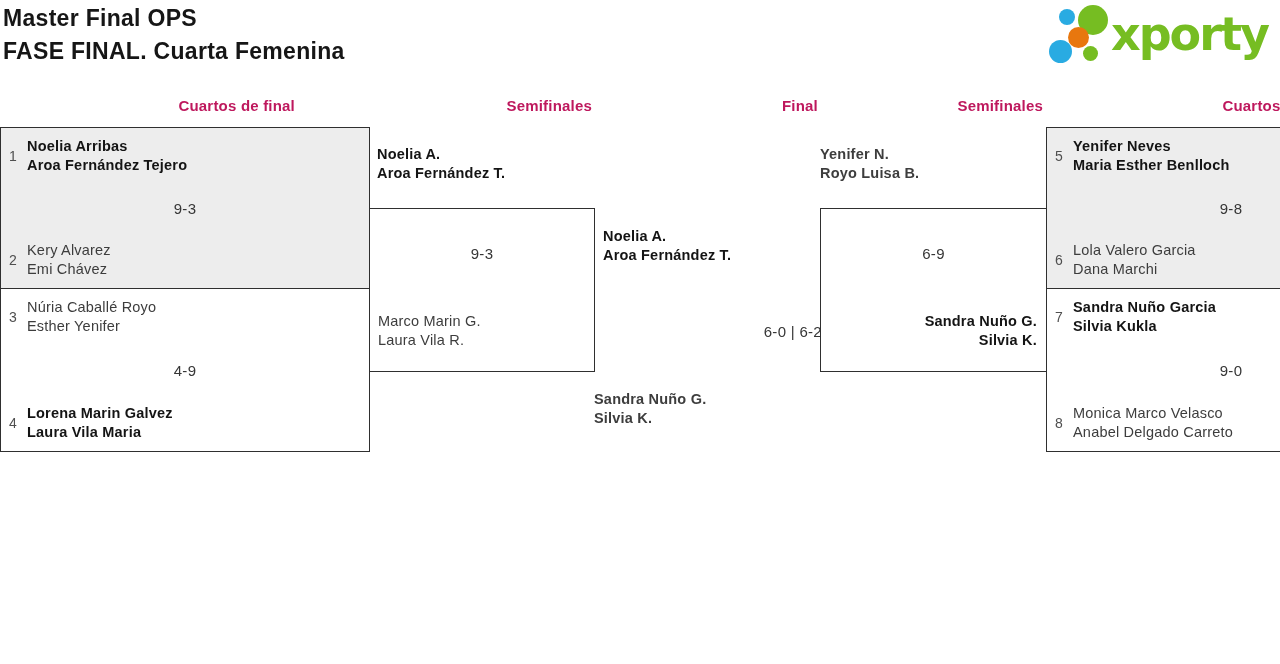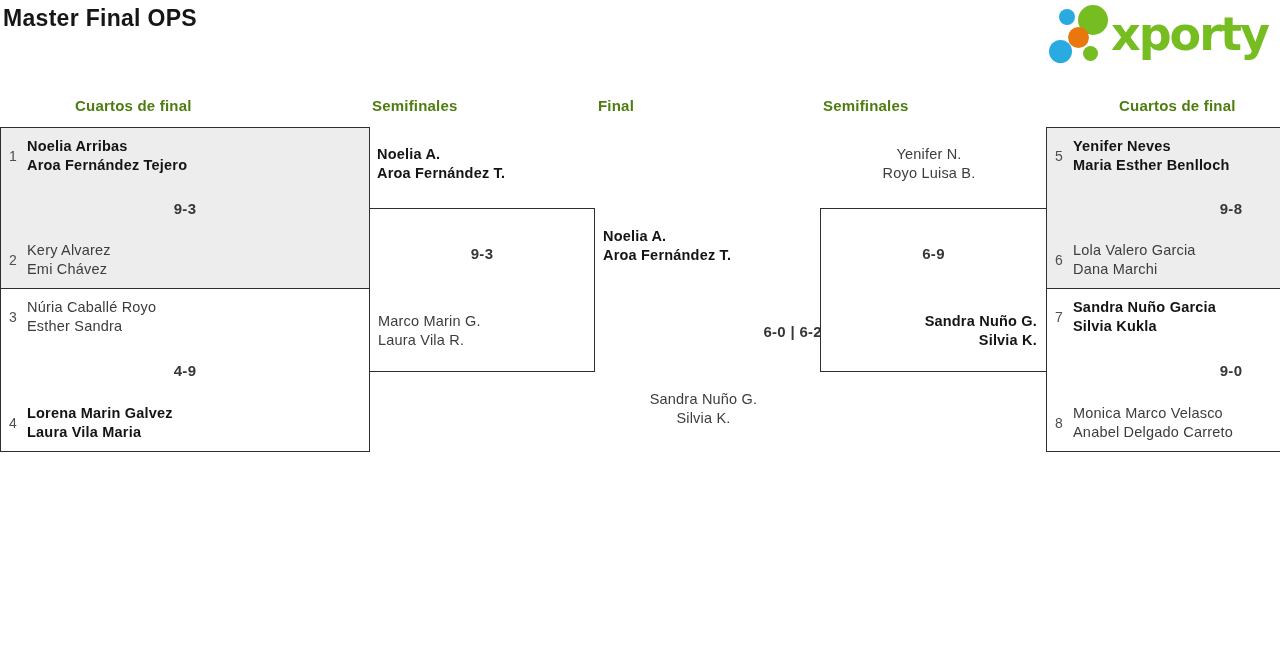--- a/index.html
+++ b/index.html
@@ -9,50 +9,51 @@
     background:#fff; font-family:"Liberation Sans", sans-serif; color:#161616;
   }
   
   .title { position:absolute; left:3px; top:2px; font-size:23px; font-weight:bold;
            line-height:33px; letter-spacing:.3px; color:#161616; }
   .logo { position:absolute; left:1045px; top:3px; width:235px; height:72px; cursor:pointer; }
   .dot { position:absolute; border-radius:50%; }
   .logo-text { position:absolute; left:66px; top:4px; font-size:46px; font-weight:bold;
                letter-spacing:-2px; font-family:"DejaVu Sans", sans-serif; }
   
-  .col-header { position:absolute; top:97px; width:220px; text-align:left;
-                font-size:15px; font-weight:bold; color:#4d7c0f; letter-spacing:.2px; }
+  .col-header { position:absolute; top:97px; width:220px; text-align:right;
+                font-size:15px; font-weight:bold; color:#be185d; letter-spacing:.2px; }
   
   .match { position:absolute; border:1px solid #2f2f2f; background:#fff; }
   .match.shaded { background:#ededed; }
   .team-row { position:absolute; left:0; right:0; display:flex; align-items:center; }
   .team-row.at-top { top:9px; }
   .team-row.at-bottom { bottom:9px; }
   .seed { flex:none; width:26px; padding-left:8px; font-size:14px; color:#4f4f4f; }
   .names { font-size:14.5px; line-height:19px; letter-spacing:.2px; color:#3d3d3d; }
   .names.w { font-weight:bold; color:#141414; }
   .score { position:absolute; left:0; right:0; text-align:center;
-           font-size:15px; color:#363636; letter-spacing:.3px;font-weight:bold; }
+           font-size:15px; color:#363636; letter-spacing:.3px; }
   .score.mid { top:50%; transform:translateY(-50%); }
   .score.sf { top:36px; }
   
   .pair-label { position:absolute; font-size:14.5px; line-height:19px; letter-spacing:.2px; color:#3d3d3d; }
   .pair-label.w { font-weight:bold; color:#141414; }
-  .pair-label.right { text-align:center; }
+  .pair-label.right { text-align:left;font-weight:bold; }
   .sf-inner-team { position:absolute; top:103px; font-size:14.5px; line-height:19px;
                    letter-spacing:.2px; color:#3d3d3d; }
   .sf-inner-team.w { font-weight:bold; color:#141414; }
 </style>
 </head>
 <body>
 
 <div class="page">
 
   <div class="title">
     <div>Master Final OPS</div>
+    <div>FASE FINAL. Cuarta Femenina</div>
   </div>
 
   <div class="logo">
     <span class="dot" style="left:14px; top:6px; width:16px; height:16px; background:#29abe2;"></span>
     <span class="dot" style="left:33px; top:2px; width:30px; height:30px; background:#76bd22;"></span>
     <span class="dot" style="left:23px; top:24px; width:21px; height:21px; background:#e8770e;"></span>
     <span class="dot" style="left:4px; top:37px; width:23px; height:23px; background:#29abe2;"></span>
     <span class="dot" style="left:38px; top:43px; width:15px; height:15px; background:#76bd22;"></span>
     <span class="logo-text" style="color:#76bd22;">xporty</span>
   </div>
@@ -79,21 +80,21 @@
         <span>Emi Chávez</span>
       </span>
     </div>
   </div>
 
   <div class="match" style="left:0; top:288px; width:370px; height:164px;">
     <div class="team-row at-top">
       <span class="seed">3</span>
       <span class="names">
         <span>Núria Caballé Royo</span><br>
-        <span>Esther Sandra</span>
+        <span>Esther Yenifer</span>
       </span>
     </div>
     <div class="score mid">4-9</div>
     <div class="team-row at-bottom">
       <span class="seed">4</span>
       <span class="names w">
         <span>Lorena Marin Galvez</span><br>
         <span>Laura Vila Maria</span>
       </span>
     </div>

